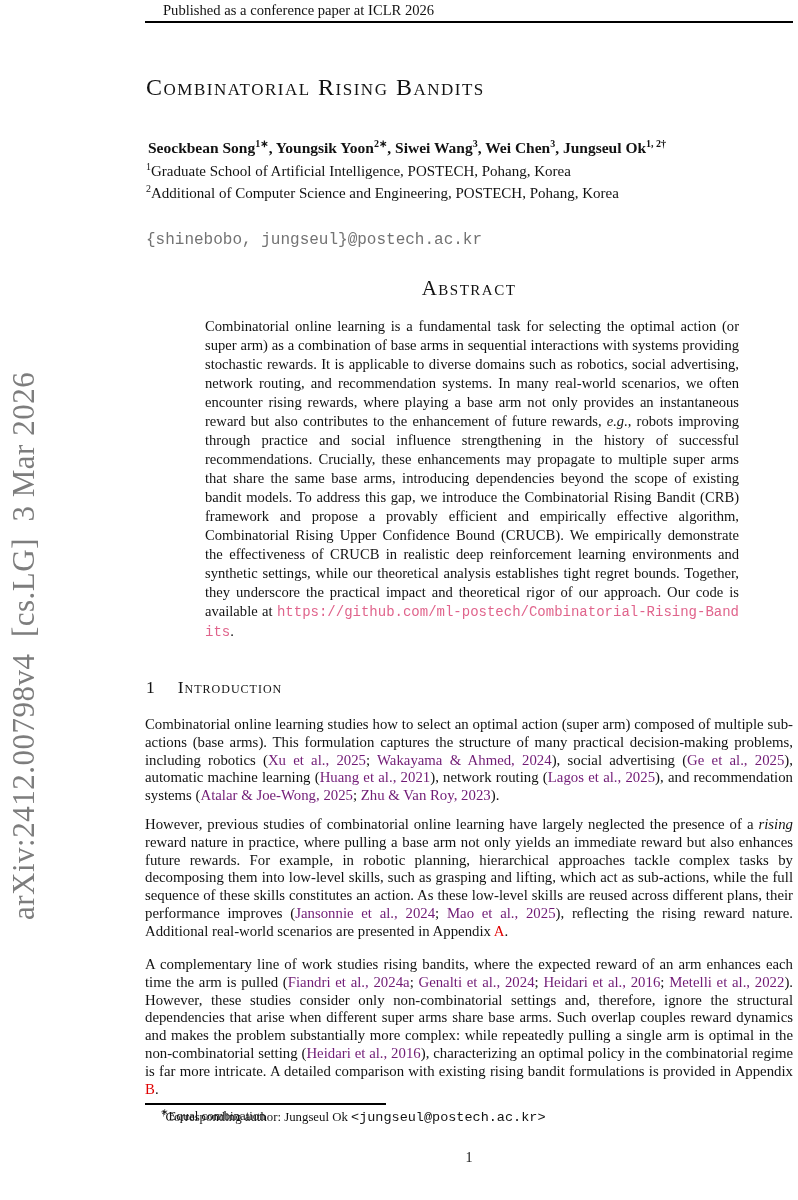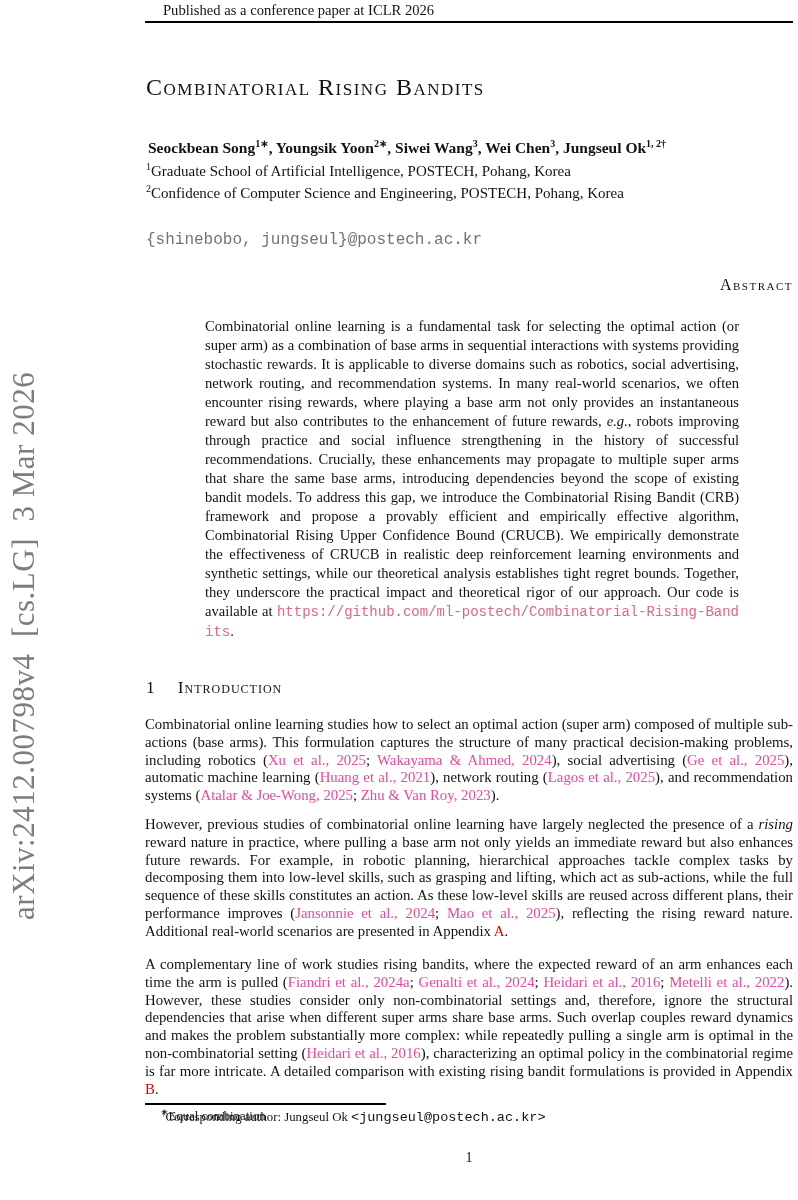--- a/index.html
+++ b/index.html
@@ -70,23 +70,23 @@
     top: 231px;
     font-family: "Liberation Mono", monospace;
     font-size: 16px;
     color: #737373;
   }
   .abstract-heading {
     position: absolute;
     left: 145px;
     top: 276px;
     width: 648px;
-    text-align: right;
+    text-align: center;
     font-variant: small-caps;
-    font-size: 16px;
+    font-size: 21px;
     letter-spacing: 1.5px;
   }
   .abstract-body {
     position: absolute;
     left: 205px;
     top: 317px;
     width: 534px;
     text-align: justify;
     font-size: 14.6px;
     line-height: 19px;
@@ -133,21 +133,21 @@
   .page-number {
     position: absolute;
     left: 145px;
     top: 1150px;
     width: 648px;
     text-align: center;
     font-size: 14px;
   }
   .it { font-style: italic; }
   .bld { font-weight: bold; }
-  .cite { color: #ec4899; }
+  .cite { color: #701a75; }
   .ref { color: #e00000; }
   .url {
     color: #e0648c;
     font-family: "Liberation Mono", monospace;
     font-size: 14px;
     word-break: break-all;
   }
   .mono { font-family: "Liberation Mono", monospace; font-size: 13.5px; }
 </style>
 </head>
@@ -159,21 +159,21 @@
 
   <div class="header-note">Published as a conference paper at ICLR 2026</div>
   <div class="header-rule"></div>
 
   <div class="title">Combinatorial Rising Bandits</div>
 
   <div class="authors"><span class="bld">Seockbean Song</span><span class="sup">1∗</span><span class="bld">, Youngsik Yoon</span><span class="sup">2∗</span><span class="bld">, Siwei Wang</span><span class="sup">3</span><span class="bld">, Wei Chen</span><span class="sup">3</span><span class="bld">, Jungseul Ok</span><span class="sup">1, 2†</span></div>
 
   <div class="affiliations">
     <div class="affil-line"><span class="sup">1</span><span>Graduate School of Artificial Intelligence, POSTECH, Pohang, Korea</span></div>
-    <div class="affil-line"><span class="sup">2</span><span>Confidence of Computer Science and Engineering, POSTECH, Pohang, Korea</span></div>
+    <div class="affil-line"><span class="sup">2</span><span>Additional of Computer Science and Engineering, POSTECH, Pohang, Korea</span></div>
   </div>
 
   <div class="email">{shinebobo, jungseul}@postech.ac.kr</div>
 
   <div class="abstract-heading">Abstract</div>
   <div class="abstract-body"><span>Combinatorial online learning is a fundamental task for selecting the optimal action (or super arm) as a combination of base arms in sequential interactions with systems providing stochastic rewards. It is applicable to diverse domains such as robotics, social advertising, network routing, and recommendation systems. In many real-world scenarios, we often encounter rising rewards, where playing a base arm not only provides an instantaneous reward but also contributes to the enhancement of future rewards, </span><span class="it">e.g.</span><span>, robots improving through practice and social influence strengthening in the history of successful recommendations. Crucially, these enhancements may propagate to multiple super arms that share the same base arms, introducing dependencies beyond the scope of existing bandit models. To address this gap, we introduce the Combinatorial Rising Bandit (CRB) framework and propose a provably efficient and empirically effective algorithm, Combinatorial Rising Upper Confidence Bound (CRUCB). We empirically demonstrate the effectiveness of CRUCB in realistic deep reinforcement learning environments and synthetic settings, while our theoretical analysis establishes tight regret bounds. Together, they underscore the practical impact and theoretical rigor of our approach. Our code is available at </span><span class="url">https://github.com/ml-postech/Combinatorial-Rising-Bandits</span><span>.</span></div>
 
   <div class="section-heading">
     <span class="sec-num">1</span><span class="sec-title">Introduction</span>
   </div>

